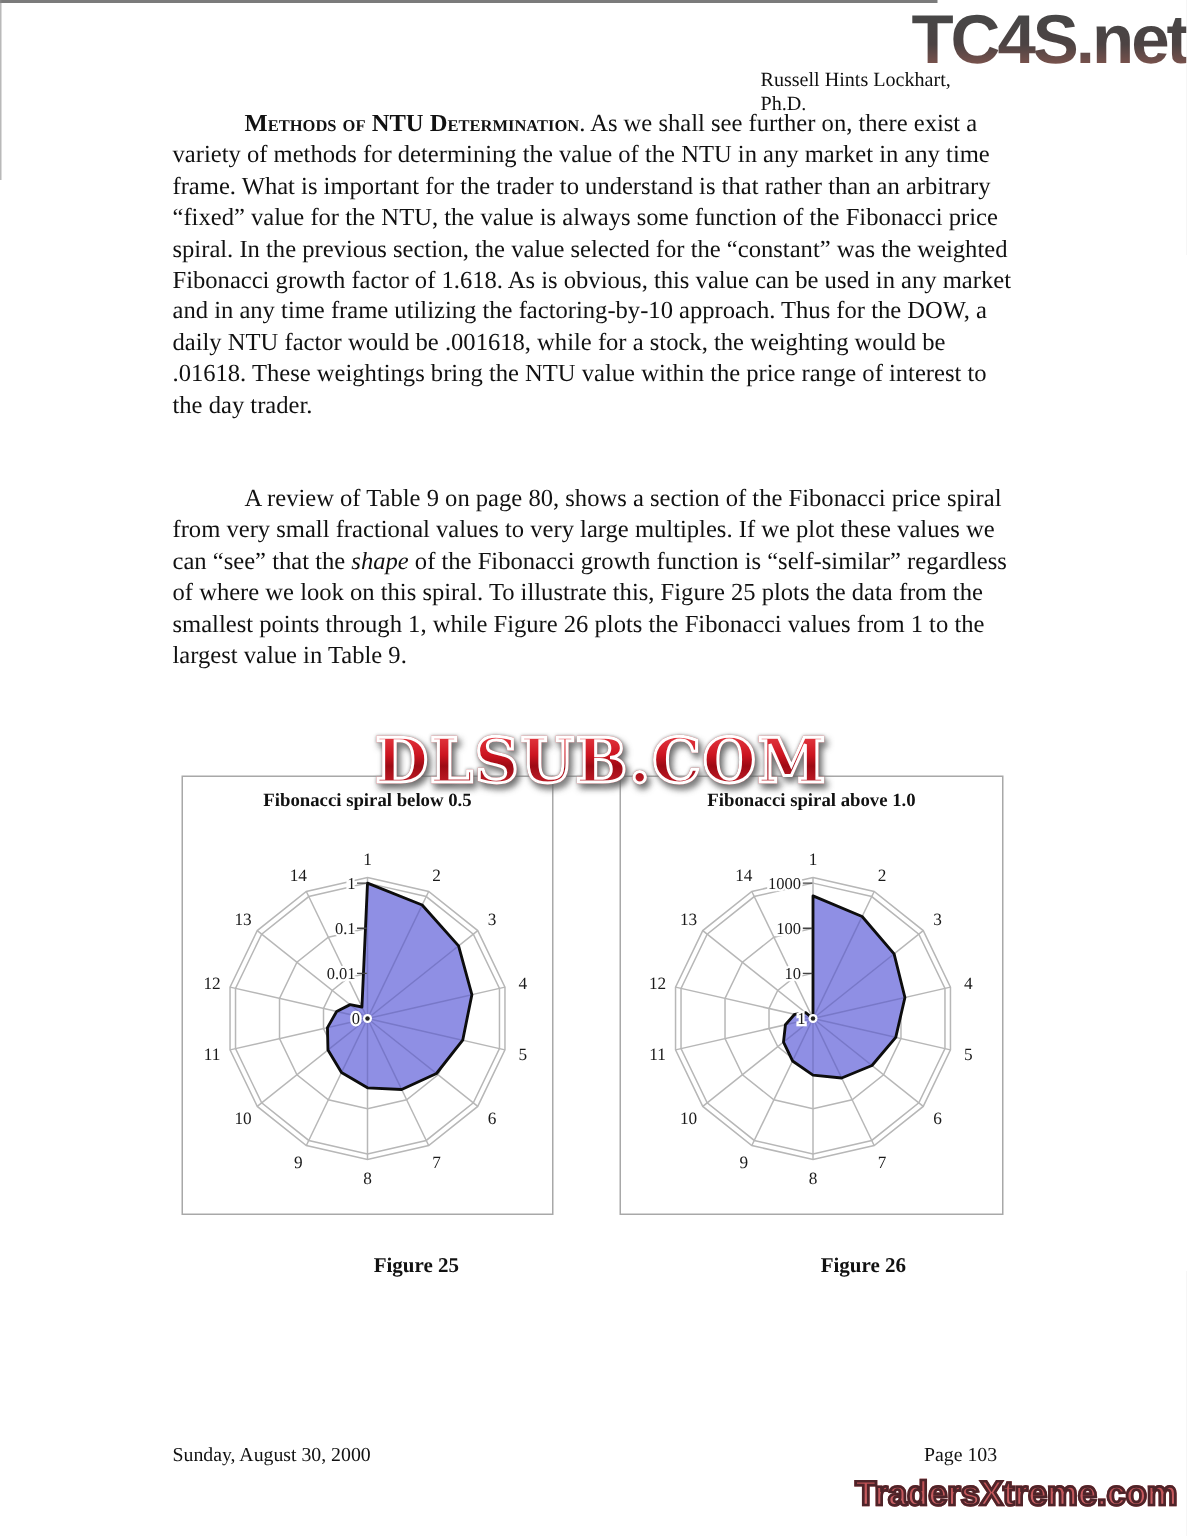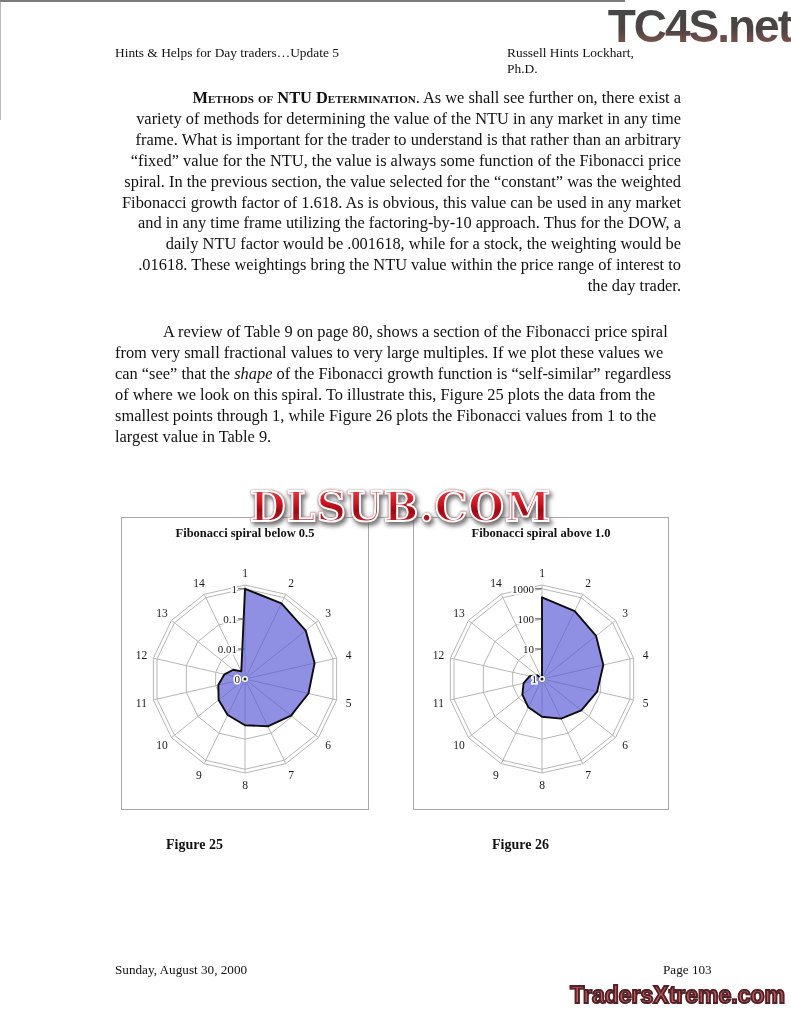--- a/index.html
+++ b/index.html
@@ -20,21 +20,21 @@
     position:absolute;left:601px;top:2px;width:190px;height:50px;
     font-family:"Liberation Sans",sans-serif;font-weight:bold;font-size:46px;line-height:48px;
     letter-spacing:-2px;text-align:right;
     background:linear-gradient(180deg,#474747 15%,#4c4343 55%,#8a5850 92%);
     -webkit-background-clip:text;background-clip:text;color:transparent;
     filter:drop-shadow(0 0 2px rgba(255,255,255,.95));
   }
 
   
   .bodytext{position:absolute;left:115px;width:566px;font-size:16.4px;line-height:20.9px;margin:0;}
-  .p1{top:88px;text-align:right;}
+  .p1{top:72px;}
   .p2{top:322px;}
   .bodytext{text-indent:48px;}
   .lead{font-weight:bold;font-variant:small-caps;}
   .it{font-style:italic;}
 
   
   .dlsub{
     position:absolute;left:250px;top:484px;width:300px;text-align:left;z-index:6;
     font-family:"DejaVu Serif",serif;font-weight:bold;font-size:41px;line-height:46px;letter-spacing:1px;
     background:linear-gradient(180deg,#ef4a50 0%,#cc1420 42%,#9e0a14 58%,#d62834 100%);
@@ -47,27 +47,27 @@
   .chartbox{position:absolute;top:517px;height:293px;border:1px solid #a8a8a8;background:#fff;box-sizing:border-box;}
   .box-left{left:121px;width:248px;}
   .box-right{left:413px;width:256px;}
   .box-join{position:absolute;left:368px;top:517px;width:46px;height:1px;background:#a8a8a8;}
   .ctitle{position:absolute;left:0;top:8px;width:100%;text-align:center;
     font-weight:bold;font-size:12.5px;}
   svg.radar{position:absolute;left:0;top:0;}
   svg.radar text{font-family:"Liberation Serif",serif;}
 
   
-  .caption{position:absolute;top:837px;width:140px;text-align:left;font-weight:bold;font-size:14px;}
+  .caption{position:absolute;top:837px;width:140px;text-align:right;font-weight:bold;font-size:14px;}
   .cap1{left:166px;}
-  .cap2{left:492px;}
+  .cap2{left:464px;}
 
   
   .footer-date{position:absolute;left:115px;top:962px;font-size:13.2px;}
-  .footer-page{position:absolute;left:616px;top:962px;font-size:13.2px;margin-left:47px;}
+  .footer-page{position:absolute;left:616px;top:962px;font-size:13.2px;}
 
   
   .txtreme{
     position:absolute;left:465px;top:976px;width:320px;text-align:right;z-index:6;
     font-family:"Liberation Sans",sans-serif;font-weight:bold;font-size:23px;line-height:38px;
     letter-spacing:0px;
     background:linear-gradient(180deg,#b04а4e 0%,#b64a4e 30%,#d87478 100%);
     background:linear-gradient(180deg,#b64a4e 0%,#c25458 45%,#d87478 100%);
     -webkit-background-clip:text;background-clip:text;color:transparent;
     -webkit-text-stroke:1.8px #4e2429;
@@ -77,21 +77,20 @@
 </head>
 <body>
 
 <div class="page">
 
   <div class="scan-top"></div>
   <div class="scan-left"></div>
 
   <div class="tc4s">TC4S.net</div>
 
-  <span class="hdr-left">Hints &amp; Helps for Day traders…Update 5</span>
   <span class="hdr-right">Russell Hints Lockhart, Ph.D.</span>
 
   <p class="bodytext p1"><span class="lead">Methods of NTU Determination</span><span>. As we shall see further on, there exist a variety of methods for determining the value of the NTU in any market in any time frame. What is important for the trader to understand is that rather than an arbitrary “fixed” value for the NTU, the value is always some function of the Fibonacci price spiral. In the previous section, the value selected for the “constant” was the weighted Fibonacci growth factor of 1.618. As is obvious, this value can be used in any market and in any time frame utilizing the factoring-by-10 approach. Thus for the DOW, a daily NTU factor would be .001618, while for a stock, the weighting would be .01618. These weightings bring the NTU value within the price range of interest to the day trader.</span></p>
 
   <p class="bodytext p2"><span>A review of Table 9 on page 80, shows a section of the Fibonacci price spiral from very small fractional values to very large multiples. If we plot these values we can “see” that the </span><span class="it">shape</span><span> of the Fibonacci growth function is “self-similar” regardless of where we look on this spiral. To illustrate this, Figure 25 plots the data from the smallest points through 1, while Figure 26 plots the Fibonacci values from 1 to the largest value in Table 9.</span></p>
 
   <div class="dlsub">DLSUB.COM</div>
 
   <div class="box-join"></div>
 

